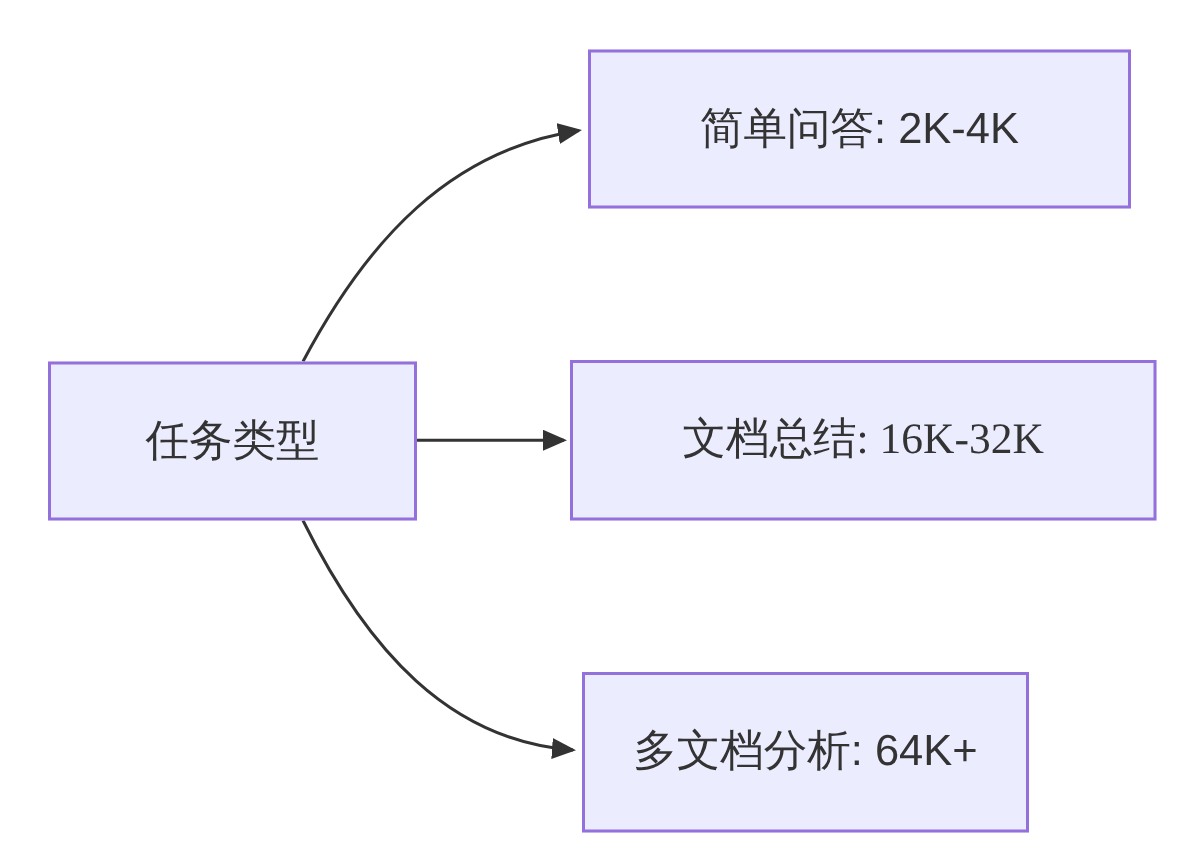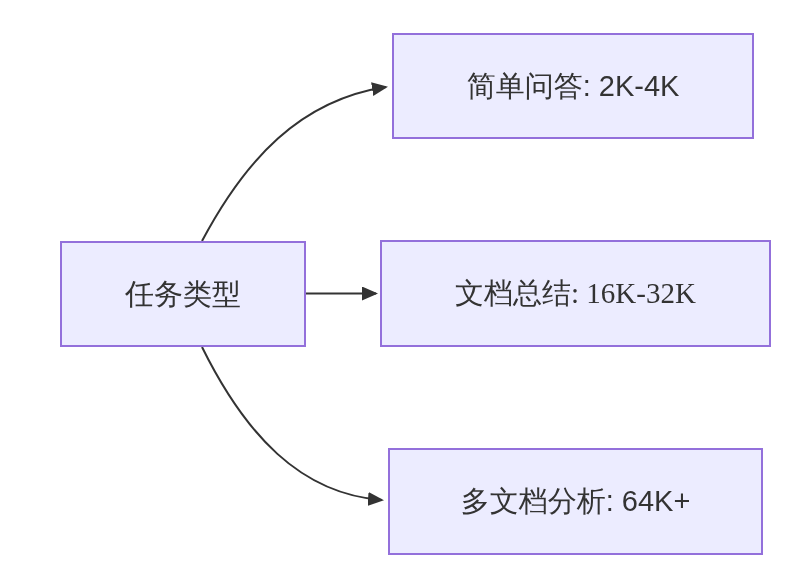--- a/index.html
+++ b/index.html
@@ -30,24 +30,24 @@
     border: 2px solid #9370DB;
     color: #333333;
     display: flex;
     align-items: center;
     justify-content: center;
     font-size: 29px;
     line-height: 1.2;
     white-space: nowrap;
     text-align: right;
   }
-  .node-root   { left: 32px;  top: 241px; width: 246px; height: 106px; margin-left: 28px; }
+  .node-root   { left: 32px;  top: 241px; width: 246px; height: 106px; }
   .node-b0     { left: 392px; top: 33px;  width: 362px; height: 106px; }
   .node-b1     { left: 380px; top: 240px; width: 391px; height: 107px; font-family: Liberation Serif, serif; }
-  .node-b2     { left: 388px; top: 448px; width: 375px; height: 107px; }
+  .node-b2     { left: 388px; top: 448px; width: 298px; height: 107px; }
   .edge {
     fill: none;
     stroke: #333333;
     stroke-width: 2px;
   }
 </style>
 </head>
 <body>
 
 <div class="canvas">

